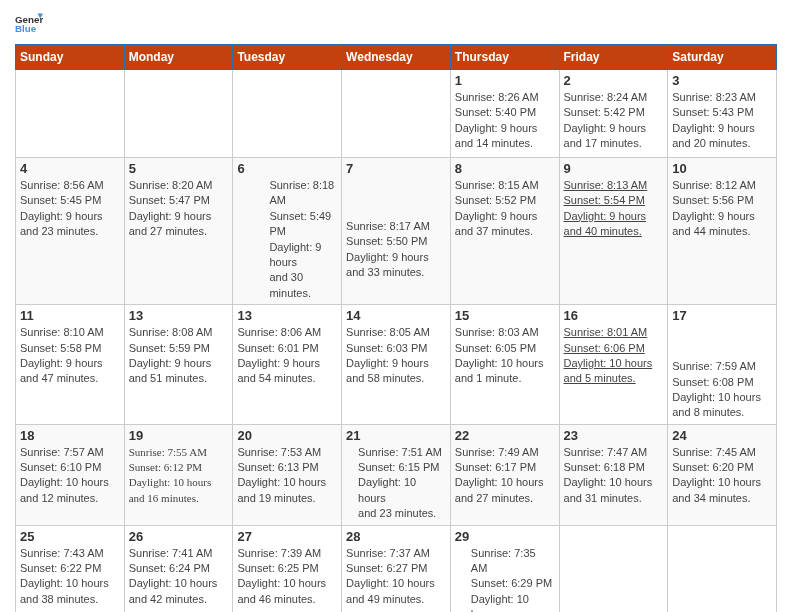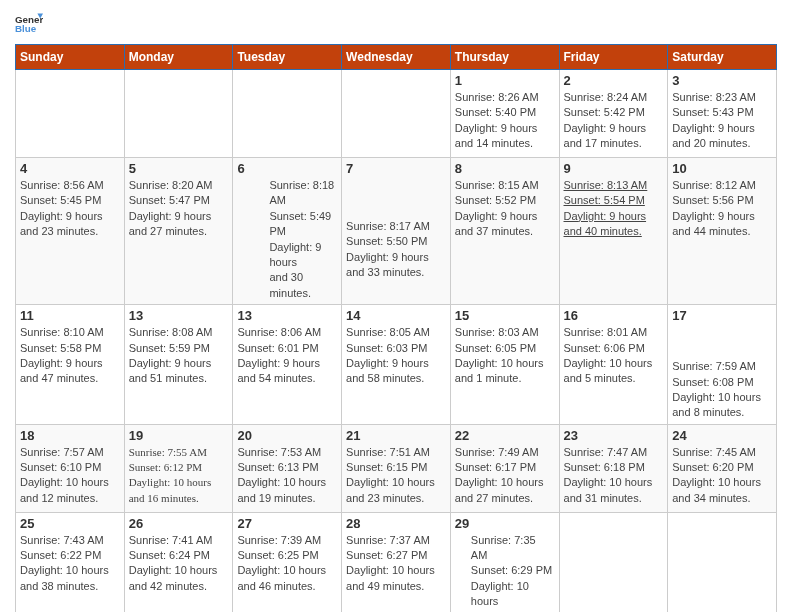--- a/index.html
+++ b/index.html
@@ -229,21 +229,21 @@
           </td>
           <td>
             <span class="day-num">15</span>
             <div class="day-info" style="white-space: pre-line;">Sunrise: 8:03 AM
 Sunset: 6:05 PM
 Daylight: 10 hours
 and 1 minute.</div>
           </td>
           <td>
             <span class="day-num">16</span>
-            <div class="day-info" style="white-space: pre-line;">Sunrise: 8:01 AM
+            <div class="day-info" style="white-space: pre-line; text-decoration: underline;">Sunrise: 8:01 AM
 Sunset: 6:06 PM
 Daylight: 10 hours
 and 5 minutes.</div>
           </td>
           <td>
             <span class="day-num">17</span>
             <div class="day-info" style="white-space: pre-line; margin-top: 36px;">Sunrise: 7:59 AM
 Sunset: 6:08 PM
 Daylight: 10 hours
 and 8 minutes.</div>
@@ -266,21 +266,21 @@
           </td>
           <td>
             <span class="day-num">20</span>
             <div class="day-info" style="white-space: pre-line;">Sunrise: 7:53 AM
 Sunset: 6:13 PM
 Daylight: 10 hours
 and 19 minutes.</div>
           </td>
           <td>
             <span class="day-num">21</span>
-            <div class="day-info" style="white-space: pre-line;">Sunrise: 7:51 AM
+            <div class="day-info" style="white-space: pre-line; margin-left: 12px;">Sunrise: 7:51 AM
 Sunset: 6:15 PM
 Daylight: 10 hours
 and 23 minutes.</div>
           </td>
           <td>
             <span class="day-num">22</span>
             <div class="day-info" style="white-space: pre-line;">Sunrise: 7:49 AM
 Sunset: 6:17 PM
 Daylight: 10 hours
 and 27 minutes.</div>

